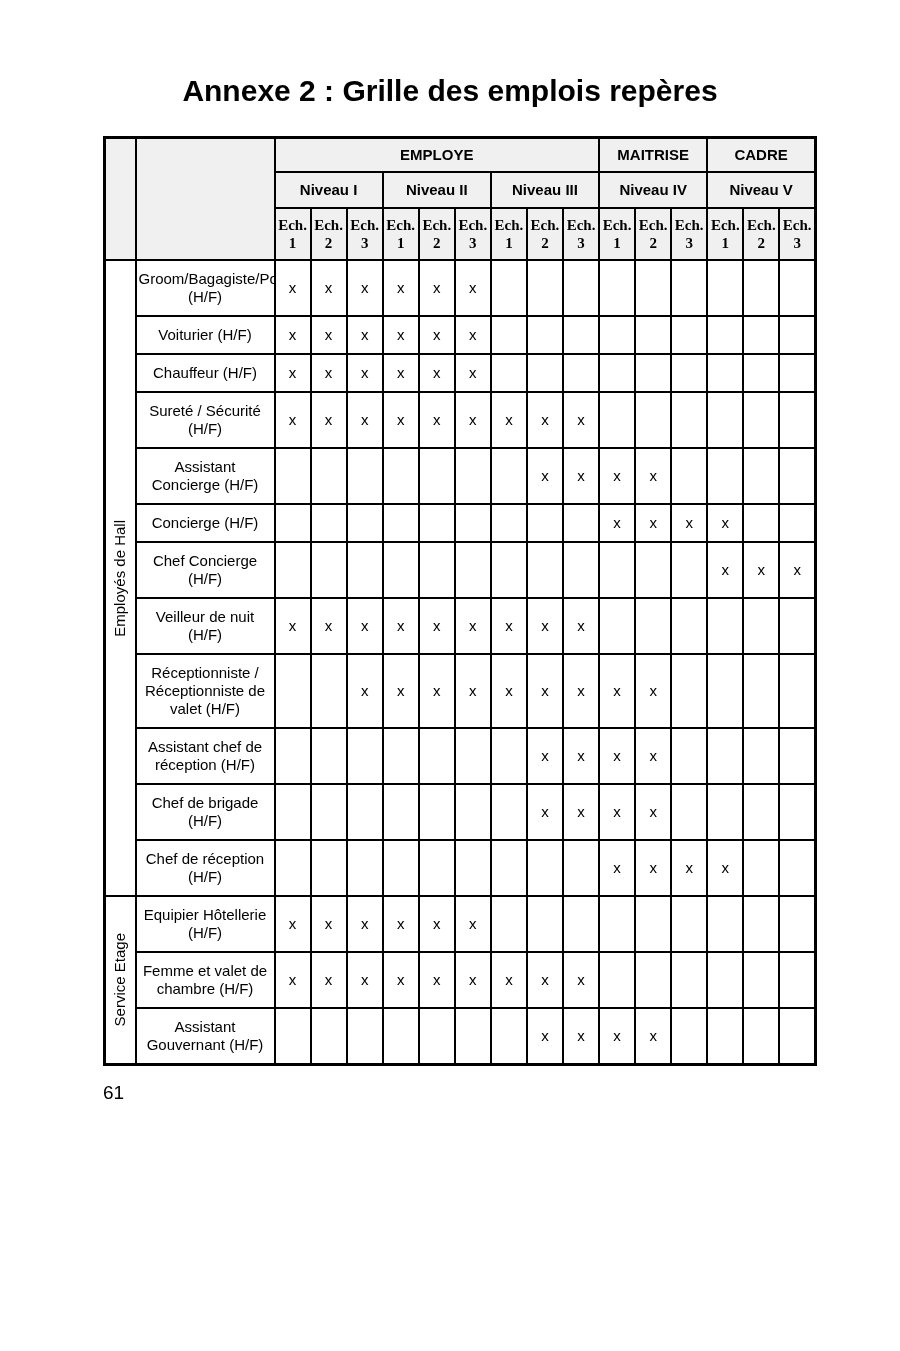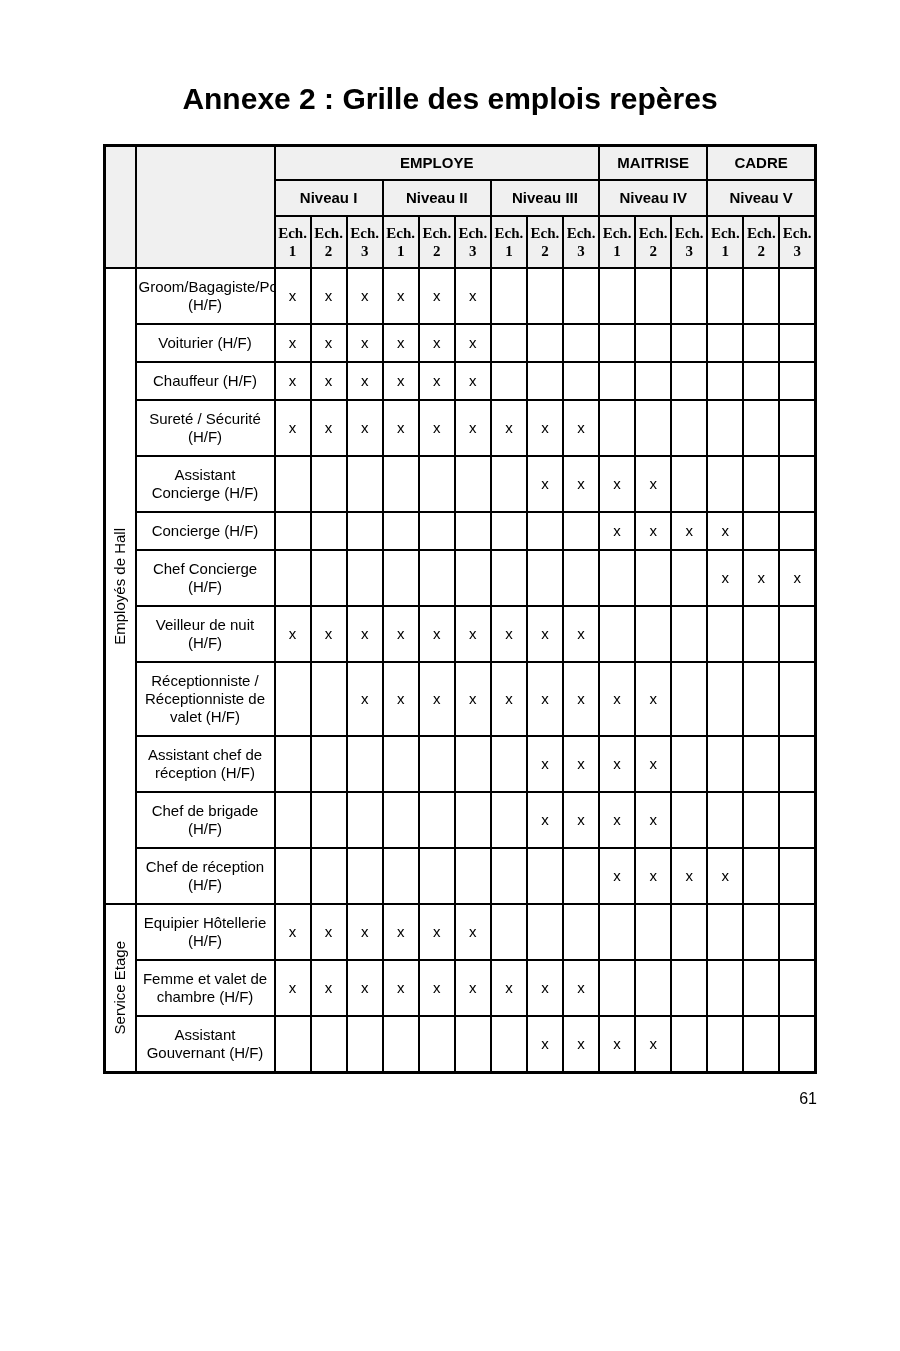--- a/index.html
+++ b/index.html
@@ -11,21 +11,21 @@
     color: #000000;
     font-family: "Liberation Sans", "DejaVu Sans", sans-serif;
     overflow: hidden;
   }
   .page {
     position: relative;
     width: 900px;
     height: 1351px;
   }
   .doc-title {
-    margin: 14px;
+    margin: 6px;
     padding-top: 66px;
     text-align: center;
     font-size: 30px;
     font-weight: bold;
     line-height: 38px;
   }
   .doc-subtitle {
     margin: 0;
     padding-top: 24px;
     text-align: center;
@@ -75,22 +75,22 @@
   }
   td.vlabel .vtext {
     writing-mode: vertical-rl;
     transform: rotate(180deg);
     margin: 0 auto;
     font-size: 15px;
     line-height: 16px;
     white-space: nowrap;
   }
   .page-number {
-    text-align: right;
-    font-size: 16px;
+    text-align: left;
+    font-size: 19px;
     margin-top: 16px;
     width: 714px;
     margin-left: 103px;
   }
 </style>
 </head>
 <body>
 
 <div class="page">
 

